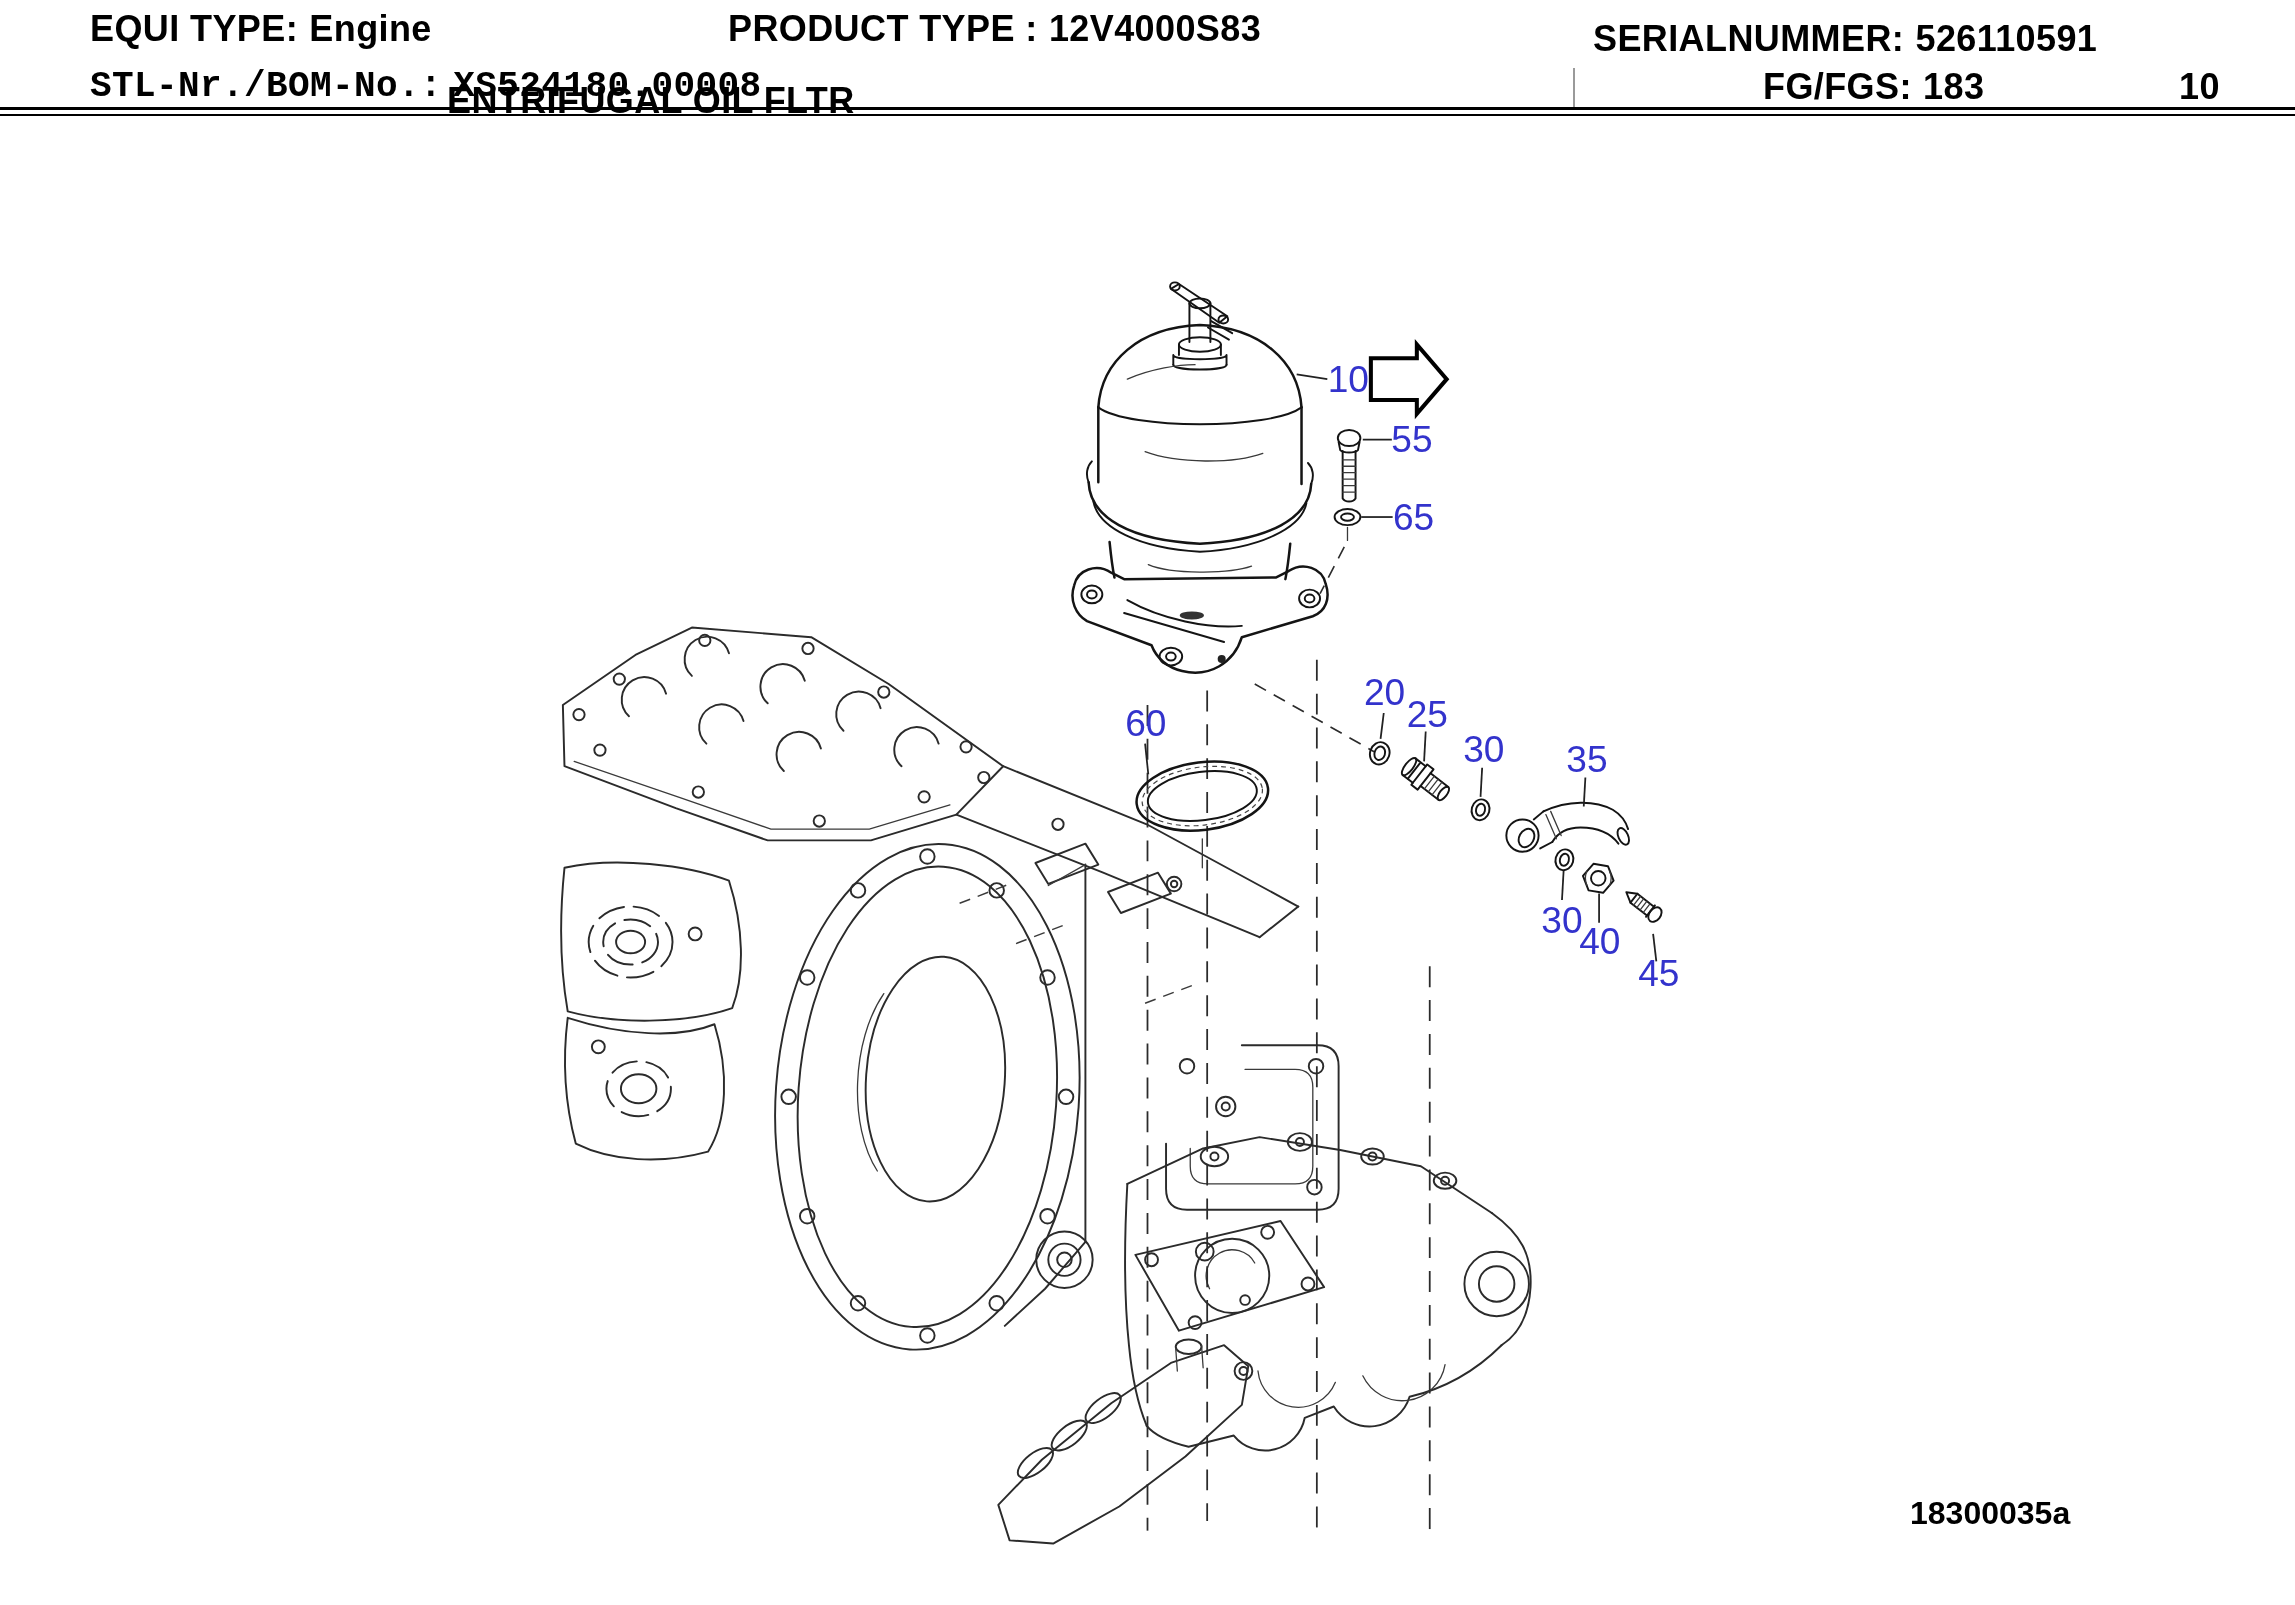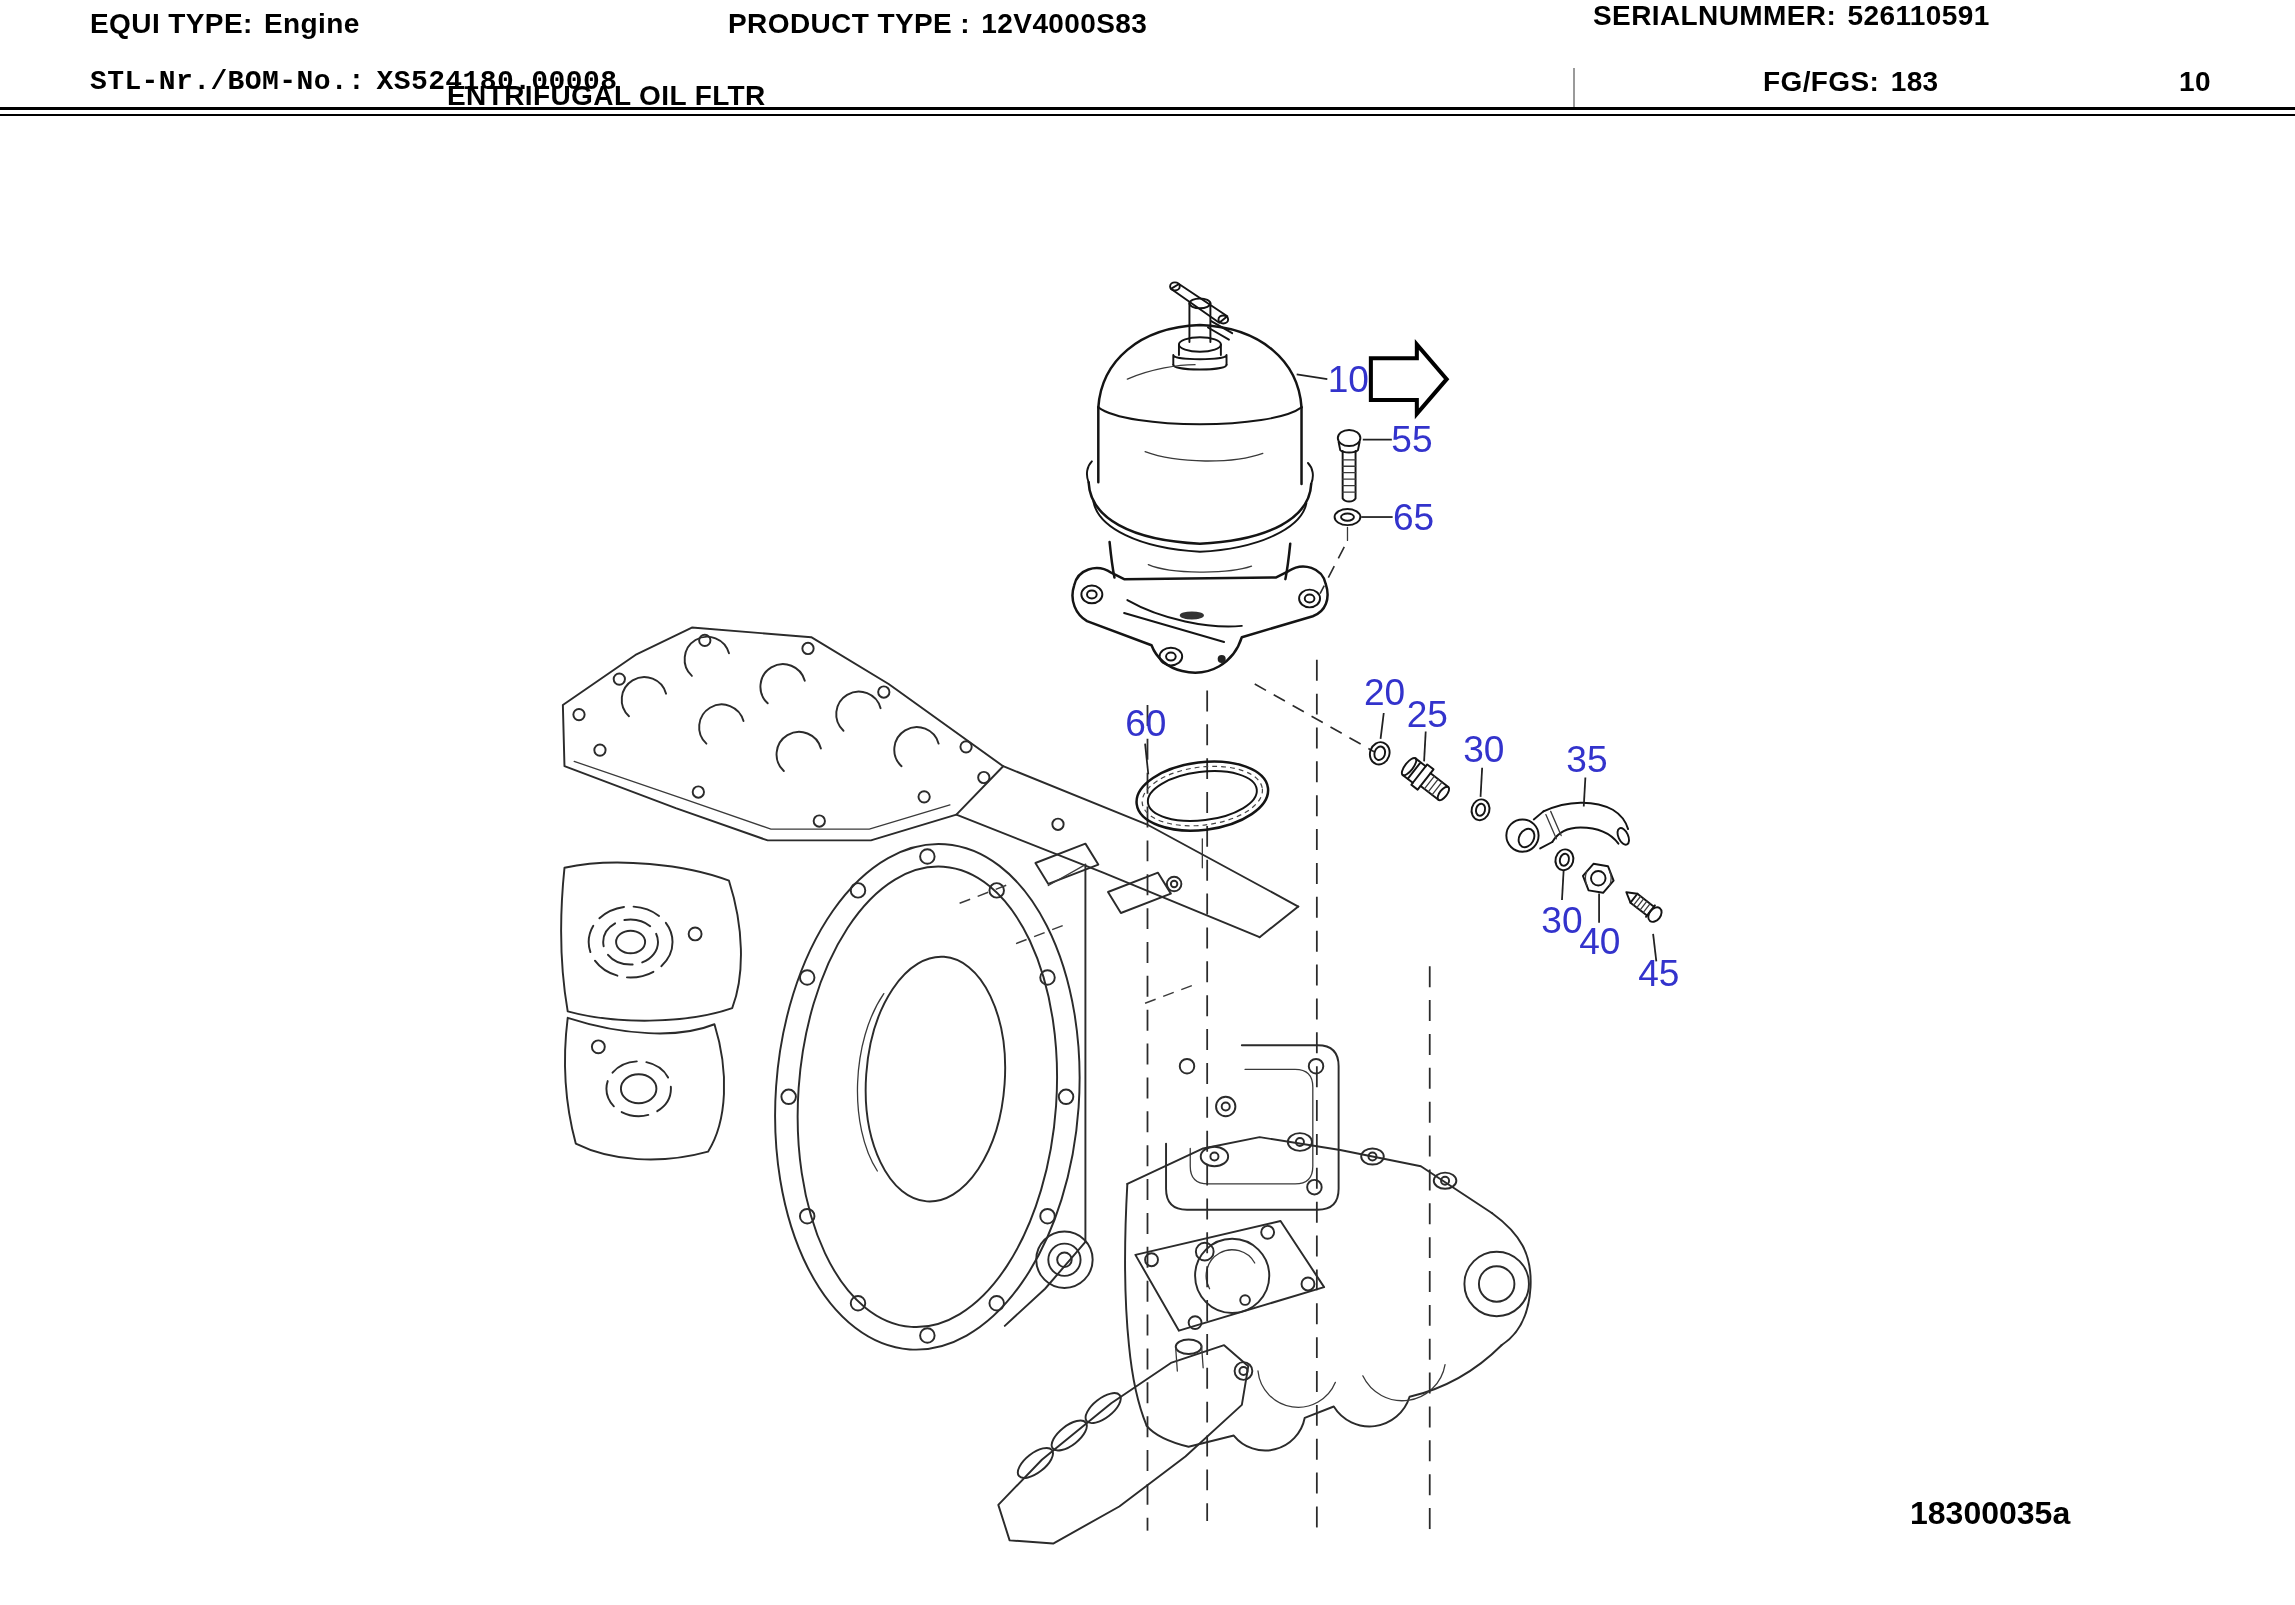--- a/index.html
+++ b/index.html
@@ -1,17 +1,17 @@
 <!DOCTYPE html>
 <html style="font-size:13px"><head>
 <meta charset="utf-8">
 <style>
   html,body{margin:0;padding:0;background:#fff;}
   body{width:2295px;height:1605px;position:relative;font-family:"Liberation Sans",sans-serif;overflow:hidden;}
-  .hdr-cell{position:absolute;font-weight:bold;font-size:28px;color:#000;white-space:nowrap;letter-spacing:0.4px;}
+  .hdr-cell{position:absolute;font-weight:bold;font-size:36px;color:#000;white-space:nowrap;letter-spacing:0.4px;}
   .hdr-cell .lbl{margin-right:11.3px;}
   .rule{position:absolute;left:0;width:2295px;background:#000;}
   .rule1{top:107px;height:3.2px;}
   .rule2{top:114px;height:2.4px;}
   .col-divider{position:absolute;top:68px;left:1573px;width:1.6px;height:40px;background:#9a9a9a;}
   .fig-num{position:absolute;left:1910px;top:1495px;font-weight:bold;font-size:32px;color:#000000;}
   svg text.callout{fill:#3333cc;font-family:"Liberation Sans",sans-serif;font-size:46px;}
   svg .ln{stroke:#2b2b2b;stroke-width:2.4;fill:none;stroke-linecap:round;stroke-linejoin:round;}
   svg .thin{stroke:#3a3a3a;stroke-width:1.6;fill:none;stroke-linecap:round;}
   svg .lnf{stroke:#141414;stroke-width:3.1;fill:none;stroke-linecap:round;stroke-linejoin:round;}
@@ -25,21 +25,21 @@
 </style>
 </head>
 <body>
 
 <div class="hdr-cell" style="left:90px;top:8px;">
   <span class="lbl">EQUI TYPE:</span><span>Engine</span>
 </div>
 <div class="hdr-cell" style="left:728px;top:8px;">
   <span class="lbl">PRODUCT TYPE :</span><span>12V4000S83</span>
 </div>
-<div class="hdr-cell" style="left:1593px;top:0;">
+<div class="hdr-cell" style="left:1593px;top:18px;">
   <span class="lbl">SERIALNUMMER:</span><span>526110591</span>
 </div>
 <div class="hdr-cell" style="left:90px;top:66px;font-family:Liberation Mono, monospace;">
   <span class="lbl">STL-Nr./BOM-No.:</span><span>XS524180.00008</span>
 </div>
 <div class="hdr-cell" style="left:447px;top:80px;">ENTRIFUGAL OIL FLTR</div>
 <div class="hdr-cell" style="left:1763px;top:66px;">
   <span class="lbl">FG/FGS:</span><span>183</span>
 </div>
 <div class="hdr-cell" style="left:2179px;top:66px;">10</div>

